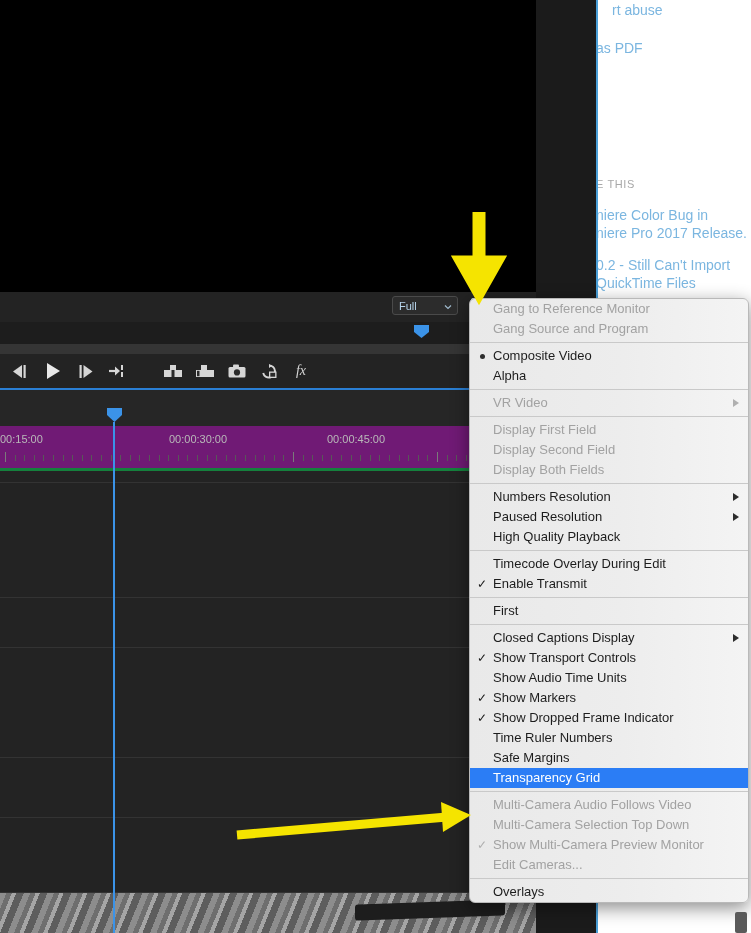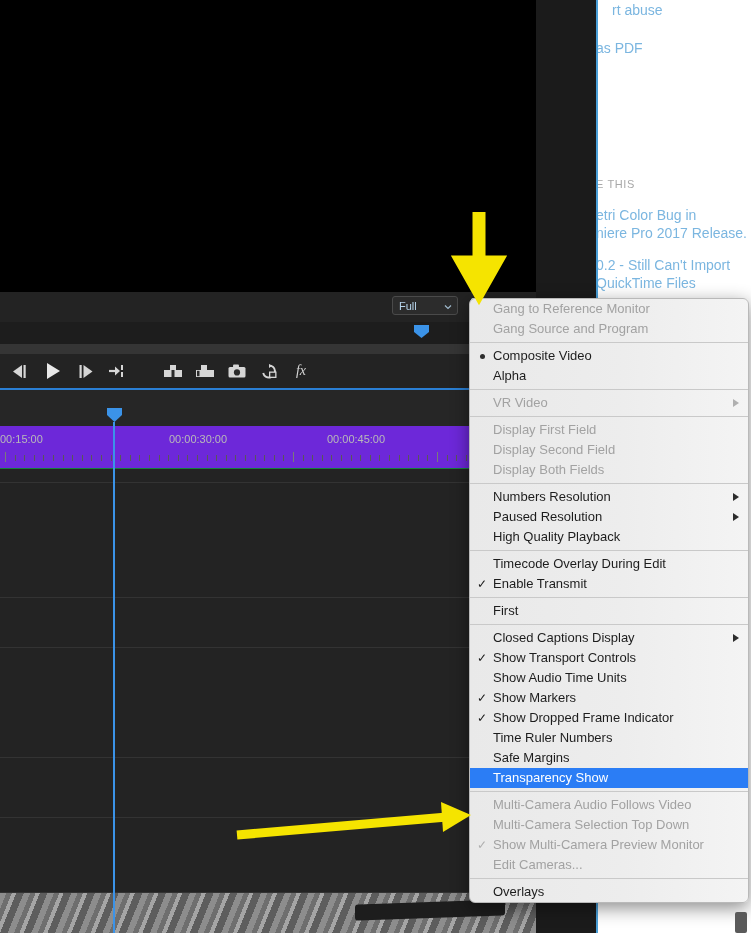--- a/index.html
+++ b/index.html
@@ -89,22 +89,22 @@
   }
 
   
   .tl-panel{
     position:absolute;left:0;top:390px;width:536px;height:543px;background:#232323;
   }
   .tl-head{
     position:absolute;left:0;top:0;width:536px;height:36px;background:#262626;
   }
   .tl-ruler{
-    position:absolute;left:0;top:36px;width:536px;height:42px;background:#6d28d9;
-    border-bottom:1px solid #15803d;
+    position:absolute;left:0;top:36px;width:536px;height:42px;background:#701a75;
+    border-bottom:3px solid #15803d;
   }
   .tl-label{
     position:absolute;top:7px;color:#b9b9b9;font-size:11px;white-space:nowrap;
   }
   .tl-ticks{position:absolute;left:0;top:26px;width:536px;height:12px;}
   .tl-tick{position:absolute;top:3px;width:1px;height:6px;background:#585858;}
   .tl-tick.major{top:0;height:10px;background:#7a7a7a;}
   .tl-cti{
     position:absolute;left:107px;top:18px;width:15px;height:14px;z-index:6;
   }
@@ -173,21 +173,21 @@
 <body>
 
 <div id="browser-layer">
   <div class="browser-strip">
 
     <div class="b-link" style="left:60px;top:1px;margin-left:16px;">rt abuse</div>
     <div class="b-link" style="left:60px;top:39px;">as PDF</div>
 
     <div class="b-smallcaps" style="left:60px;top:178px;">E THIS</div>
 
-    <div class="b-link" style="left:60px;top:206px;">etri Color Bug in</div>
+    <div class="b-link" style="left:60px;top:206px;">niere Color Bug in</div>
     <div class="b-link" style="left:60px;top:224px;">niere Pro 2017 Release.</div>
     <div class="b-link" style="left:60px;top:256px;">0.2 - Still Can't Import</div>
     <div class="b-link" style="left:60px;top:274px;">QuickTime Files</div>
   </div>
   <div class="browser-dark-gutter"></div>
   <div class="browser-rule"></div>
 </div>
 
 <div id="ppro">
 
@@ -385,21 +385,21 @@
     <div class="msep"></div>
     <div class="mi"><span>First</span></div>
     <div class="msep"></div>
     <div class="mi"><span>Closed Captions Display</span><span class="arrow"></span></div>
     <div class="mi"><span class="mark">✓</span><span>Show Transport Controls</span></div>
     <div class="mi"><span>Show Audio Time Units</span></div>
     <div class="mi"><span class="mark">✓</span><span>Show Markers</span></div>
     <div class="mi"><span class="mark">✓</span><span>Show Dropped Frame Indicator</span></div>
     <div class="mi"><span>Time Ruler Numbers</span></div>
     <div class="mi"><span>Safe Margins</span></div>
-    <div class="mi selected"><span>Transparency Show</span></div>
+    <div class="mi selected"><span>Transparency Grid</span></div>
     <div class="msep"></div>
     <div class="mi disabled"><span>Multi-Camera Audio Follows Video</span></div>
     <div class="mi disabled"><span>Multi-Camera Selection Top Down</span></div>
     <div class="mi disabled"><span class="mark">✓</span><span>Show Multi-Camera Preview Monitor</span></div>
     <div class="mi disabled"><span>Edit Cameras...</span></div>
     <div class="msep"></div>
     <div class="mi"><span>Overlays</span></div>
   </div>
 <div class="menu-scroll-nub"></div>
 

